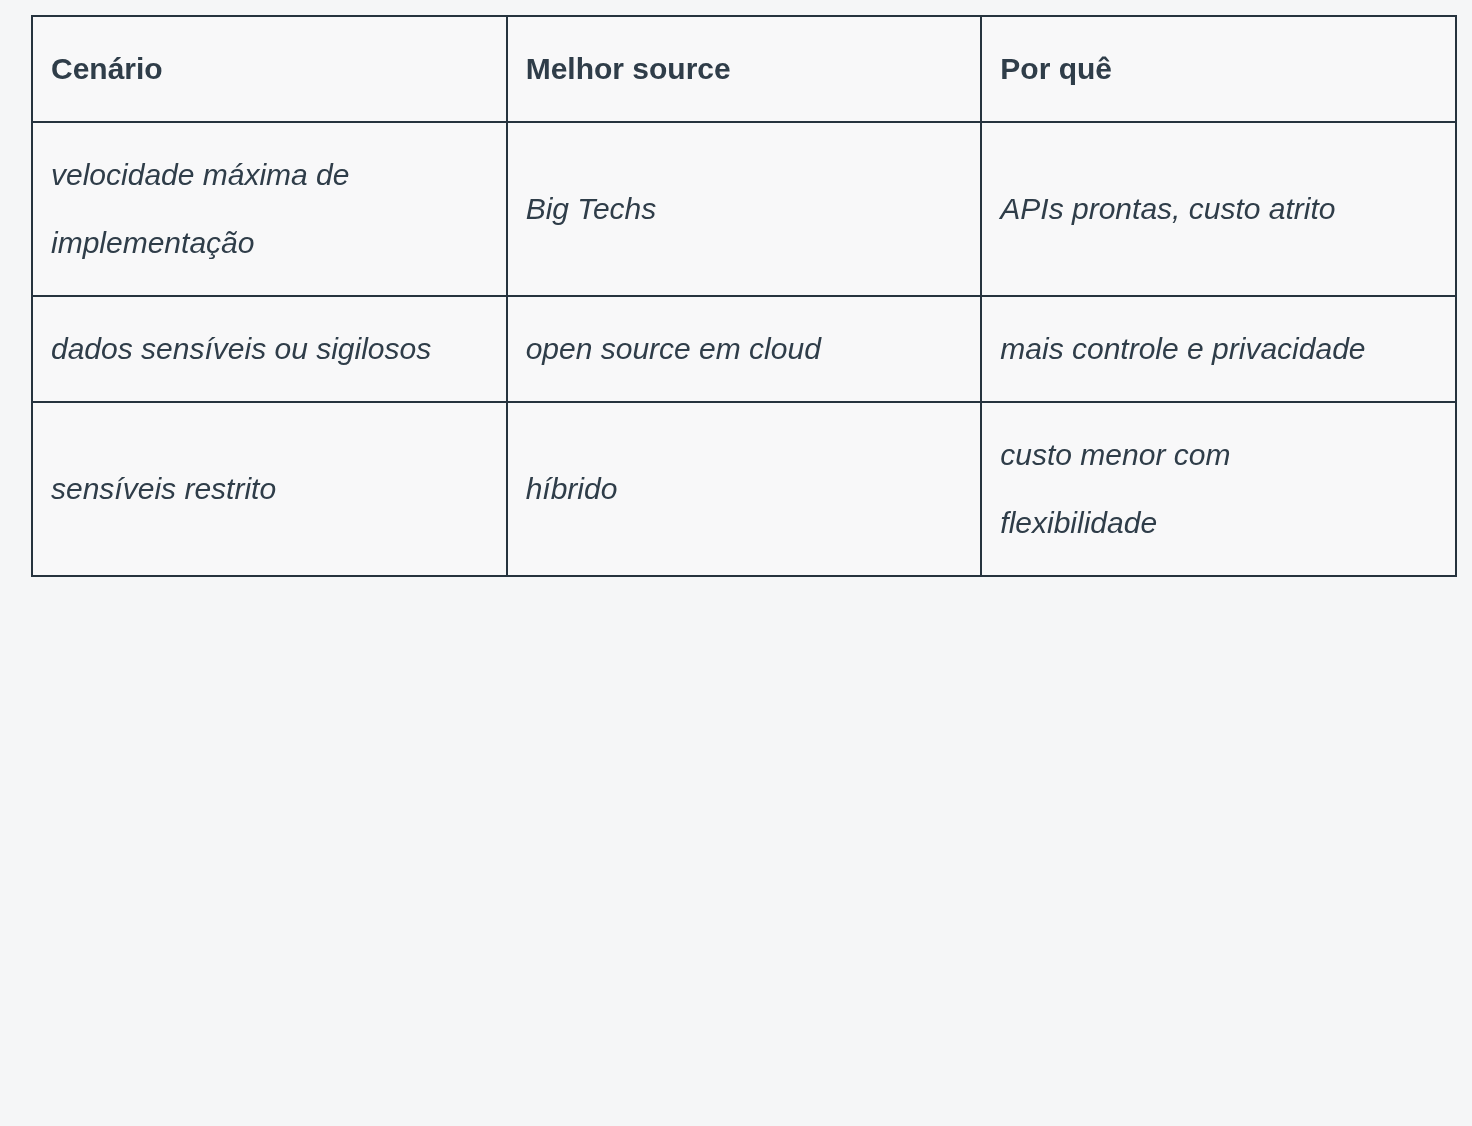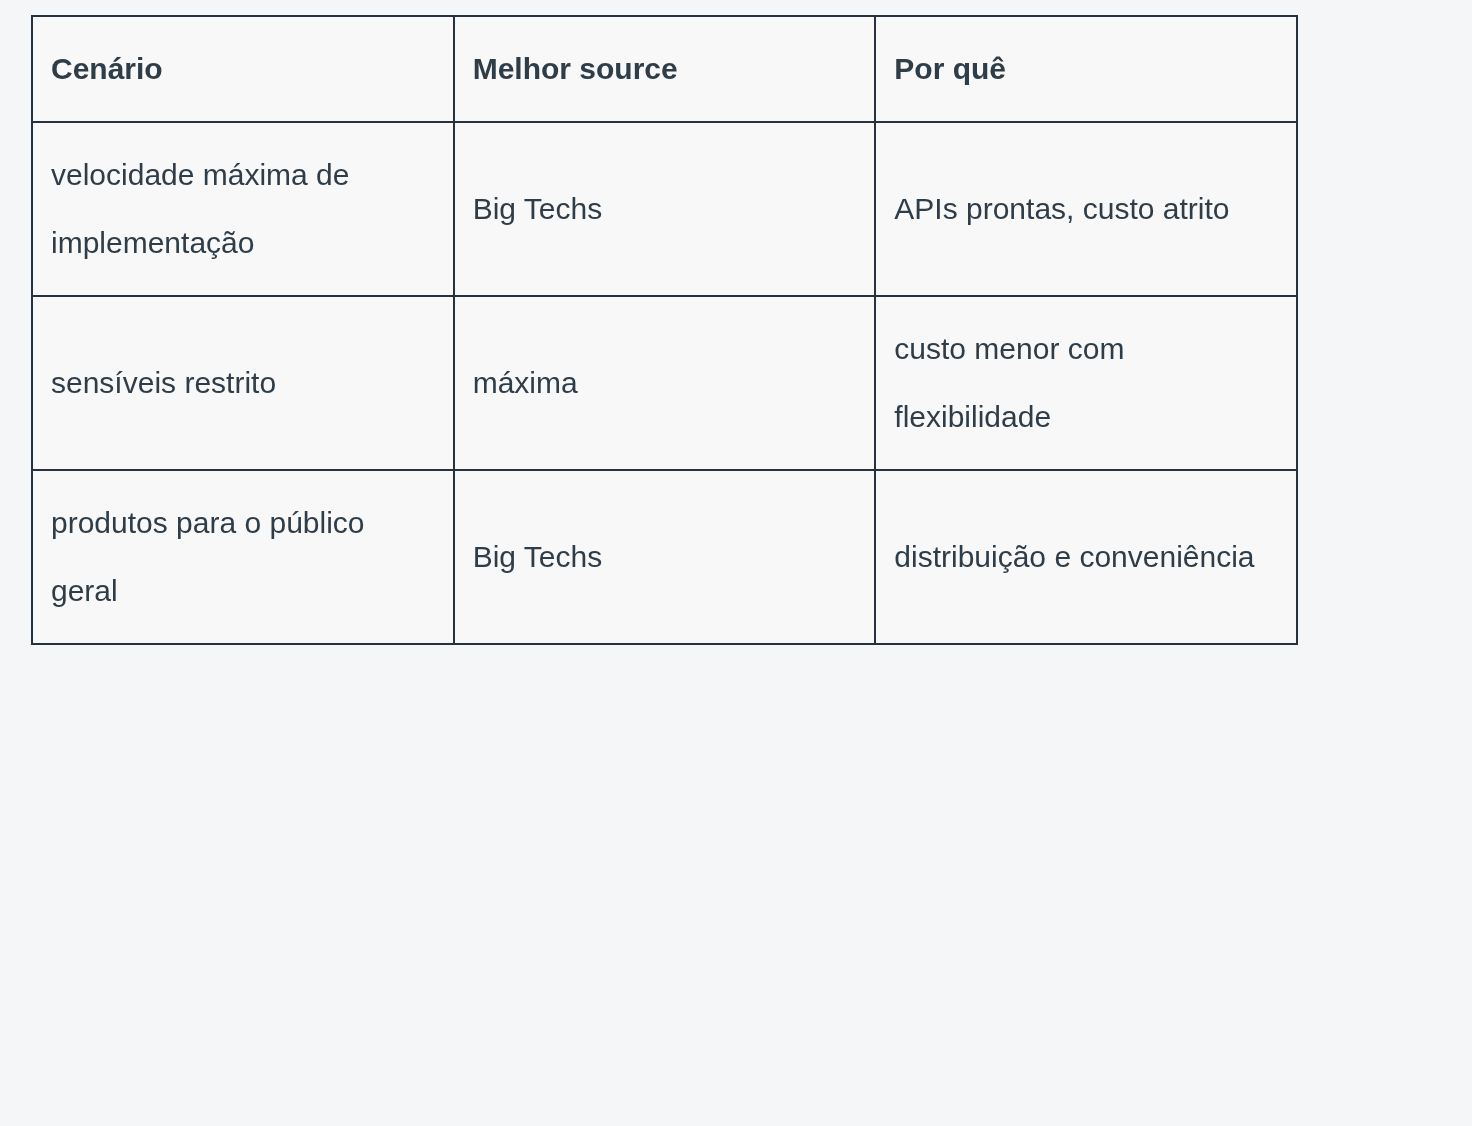--- a/index.html
+++ b/index.html
@@ -12,21 +12,21 @@
     position: relative;
     width: 1472px;
     height: 1126px;
     background: #f5f6f7;
     overflow: hidden;
   }
   table.comparison {
     position: absolute;
     left: 31px;
     top: 15px;
-    width: 1267px;
+    width: 1426px;
     border-collapse: collapse;
     table-layout: fixed;
     background: #f8f8f9;
   }
   table.comparison th,
   table.comparison td {
     border: 2px solid #26333e;
     padding: 18px 18px;
     font-size: 30px;
     line-height: 68px;
@@ -34,20 +34,21 @@
     text-align: left;
     vertical-align: middle;
     white-space: pre-line;
     overflow: hidden;
   }
   table.comparison th {
     font-weight: 700;
   }
   table.comparison td {
     font-weight: 400;
+    font-style: italic;
   }
 </style>
 </head>
 <body>
 
 <div class="screen">
   <table class="comparison">
     <colgroup>
       <col style="width:33.333%">
       <col style="width:33.333%">
@@ -61,26 +62,25 @@
       </tr>
     </thead>
     <tbody>
       <tr>
         <td>velocidade máxima de
 implementação</td>
         <td>Big Techs</td>
         <td>APIs prontas, custo atrito</td>
       </tr>
       <tr>
+        <td>dados sensíveis ou sigilosos</td>
+        <td>open source em cloud</td>
+        <td>mais controle e privacidade</td>
+      </tr>
+      <tr>
         <td>sensíveis restrito</td>
-        <td>máxima</td>
+        <td>híbrido</td>
         <td>custo menor com
 flexibilidade</td>
-      </tr>
-      <tr>
-        <td>produtos para o público
-geral</td>
-        <td>Big Techs</td>
-        <td>distribuição e conveniência</td>
       </tr>
     </tbody>
   </table>
 </div>
 
 </body></html>

